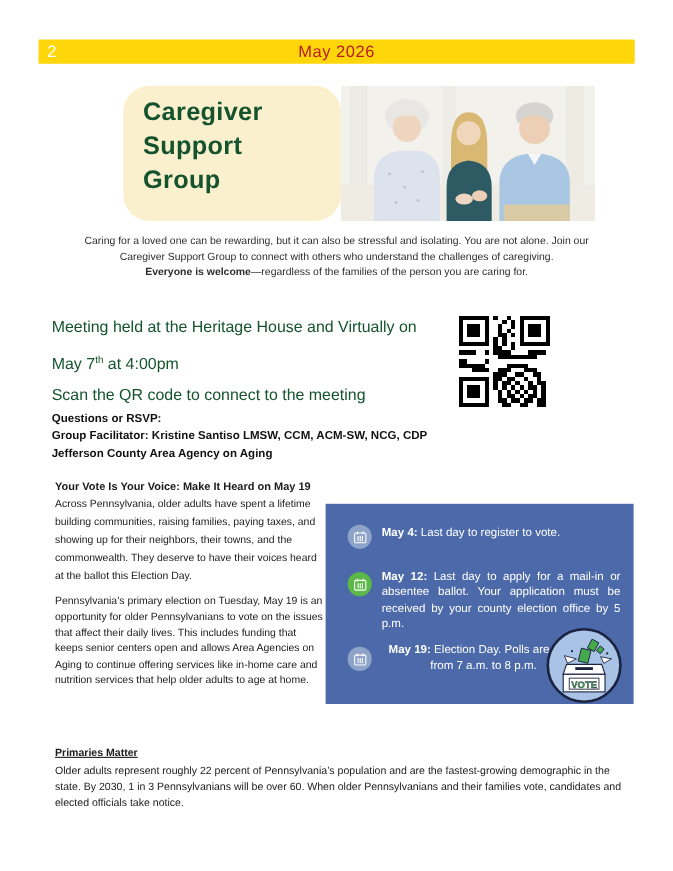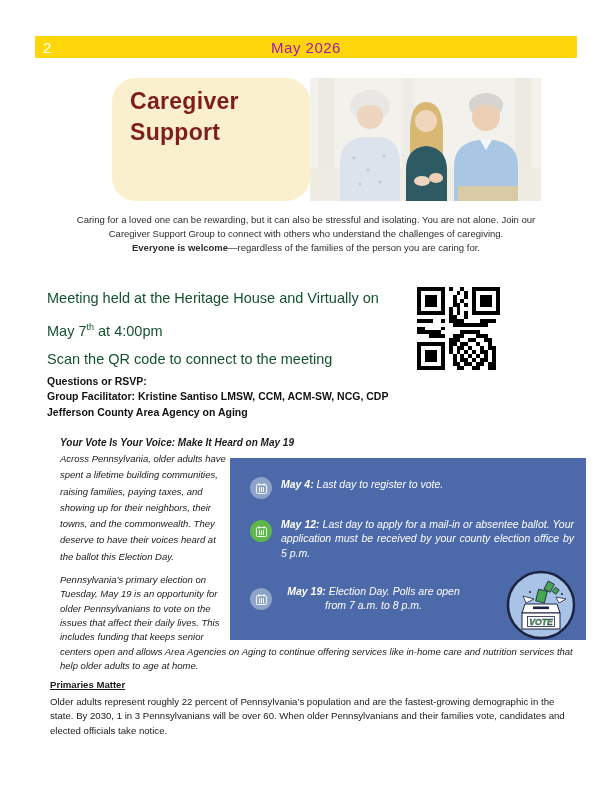--- a/index.html
+++ b/index.html
@@ -10,51 +10,51 @@
     font-family:"Liberation Sans", sans-serif;color:#1a1a1a;
   }
   
   .header-bar{
     position:absolute;left:35px;top:36px;width:542px;height:22px;
     display:flex;align-items:center;border-radius:1px;
   }
   .page-number{color:#ffffff;font-size:15px;padding-left:8px;}
   .month-title{
     position:absolute;left:0;right:0;text-align:center;
-    color:#a21caf;font-size:15px;letter-spacing:0.5px;
+    color:#b91c1c;font-size:15px;letter-spacing:0.5px;
   }
   
   .caregiver-card{
     position:absolute;left:112px;top:78px;width:198px;height:123px;
     border-radius:24px;
   }
   .caregiver-title{
     position:absolute;left:130px;top:86px;
-    font-size:23px;font-weight:bold;line-height:31px;letter-spacing:0.3px;color:#7f1d1d;
+    font-size:23px;font-weight:bold;line-height:31px;letter-spacing:0.3px;color:#14532d;
   }
   .photo{position:absolute;left:310px;top:78px;width:231px;height:123px;}
   .photo svg{display:block;width:100%;height:100%;}
   .intro-text{
     position:absolute;left:73px;top:213px;width:466px;text-align:center;
     font-size:9.5px;line-height:14px;color:#2d2d2d;
   }
   .welcome-bold{font-weight:bold;margin-top:28px;}
   
   .meeting-info{position:absolute;left:47px;top:284px;font-size:14.5px;line-height:28.5px;color:#14532d;}
   .meeting-info sup{font-size:9px;}
   .qr{position:absolute;left:417px;top:287px;width:83px;height:83px;}
   .facilitator{position:absolute;left:47px;top:374px;font-size:10.5px;line-height:15.3px;font-weight:bold;color:#111;}
   
-  .vote-article{position:absolute;left:60px;top:435px;width:526px;color:#1a1a1a;font-style:italic;}
+  .vote-article{position:absolute;left:50px;top:435px;width:526px;color:#1a1a1a;}
   .article-title{font-size:10px;font-weight:bold;line-height:16px;white-space:nowrap;margin:0;}
   .article-p1{font-size:9.5px;line-height:16.3px;margin:0;}
   .article-p2{font-size:9.5px;line-height:14.3px;margin:8px 0 0 0;}
   
   .election-panel{
-    float:right;width:356px;height:182px;margin:7px 0 0 0;
+    float:right;width:280px;height:182px;margin:7px 0 0 0;
     position:relative;
   }
   .deadline-item{position:absolute;left:20px;right:12px;display:flex;gap:9px;align-items:flex-start;}
   .item-may4{top:19px;}
   .item-may12{top:59px;}
   .item-may19{top:126px;}
   .cal-circle{
     width:22px;height:22px;border-radius:50%;flex:0 0 22px;
     display:flex;align-items:center;justify-content:center;
   }
@@ -79,20 +79,21 @@
 
   <div class="header-bar" style="background-color: rgb(255, 214, 10);">
     <span class="page-number">2</span>
     <span class="month-title">May 2026</span>
   </div>
 
   <div class="caregiver-card" style="background-color: rgb(250, 240, 206);"></div>
   <div class="caregiver-title">
     <div>Caregiver</div>
     <div>Support</div>
+    <div>Group</div>
   </div>
 
   <div class="photo">
     <svg viewBox="0 0 231 123" preserveAspectRatio="none">
       <rect width="231" height="123" fill="#f3f1ec"></rect>
       <rect x="8" y="0" width="16" height="123" fill="#e9e7e1" opacity="0.7"></rect>
       <rect x="92" y="0" width="12" height="123" fill="#ebe9e3" opacity="0.6"></rect>
       <rect x="205" y="0" width="16" height="123" fill="#e9e7e1" opacity="0.7"></rect>
       <rect x="0" y="90" width="231" height="33" fill="#efede3"></rect>
 

